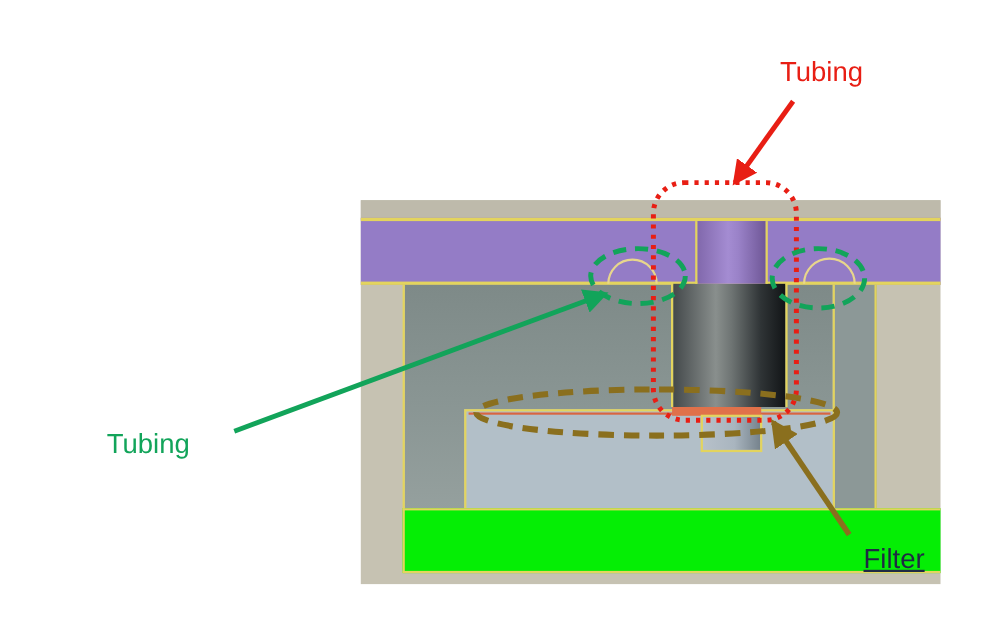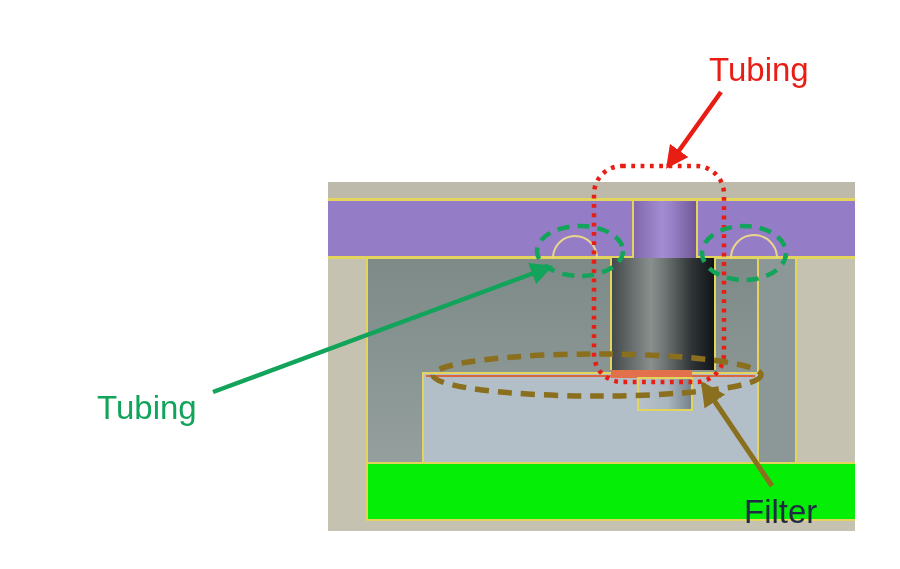--- a/index.html
+++ b/index.html
@@ -46,24 +46,24 @@
     left:632px;top:201px;width:66px;height:57px;
     background:linear-gradient(90deg,#8168AC 0%,#A48CD2 45%,#9A82C8 60%,#6F5797 100%);
     border-left:2px solid #E3D45E;border-right:2px solid #E3D45E;
   }
   .base-green{
     left:366px;top:462px;width:489px;height:59px;background:#05EE05;
     border:2px solid #E3D45E;border-right:none;
   }
 
   
-  .callout{position:absolute;font-size:33px;line-height:1.05;white-space:nowrap;}
+  .callout{position:absolute;font-size:25px;line-height:1.05;white-space:nowrap;}
   .lbl-tubing{left:709px;top:53px;color:#E81E14;}
   .lbl-sealing{left:97px;top:391px;color:#12A45A;}
-  .lbl-filter{left:744px;top:495px;color:#1F2A44;}
+  .lbl-filter{left:785px;top:495px;color:#1F2A44;text-decoration:underline;}
 
   svg.overlay{position:absolute;left:0;top:0;width:900px;height:569px;}
 </style>
 </head>
 <body>
 
 <div id="stage">
 
   <div class="abs housing"></div>
   <div class="abs top-strip"></div>

